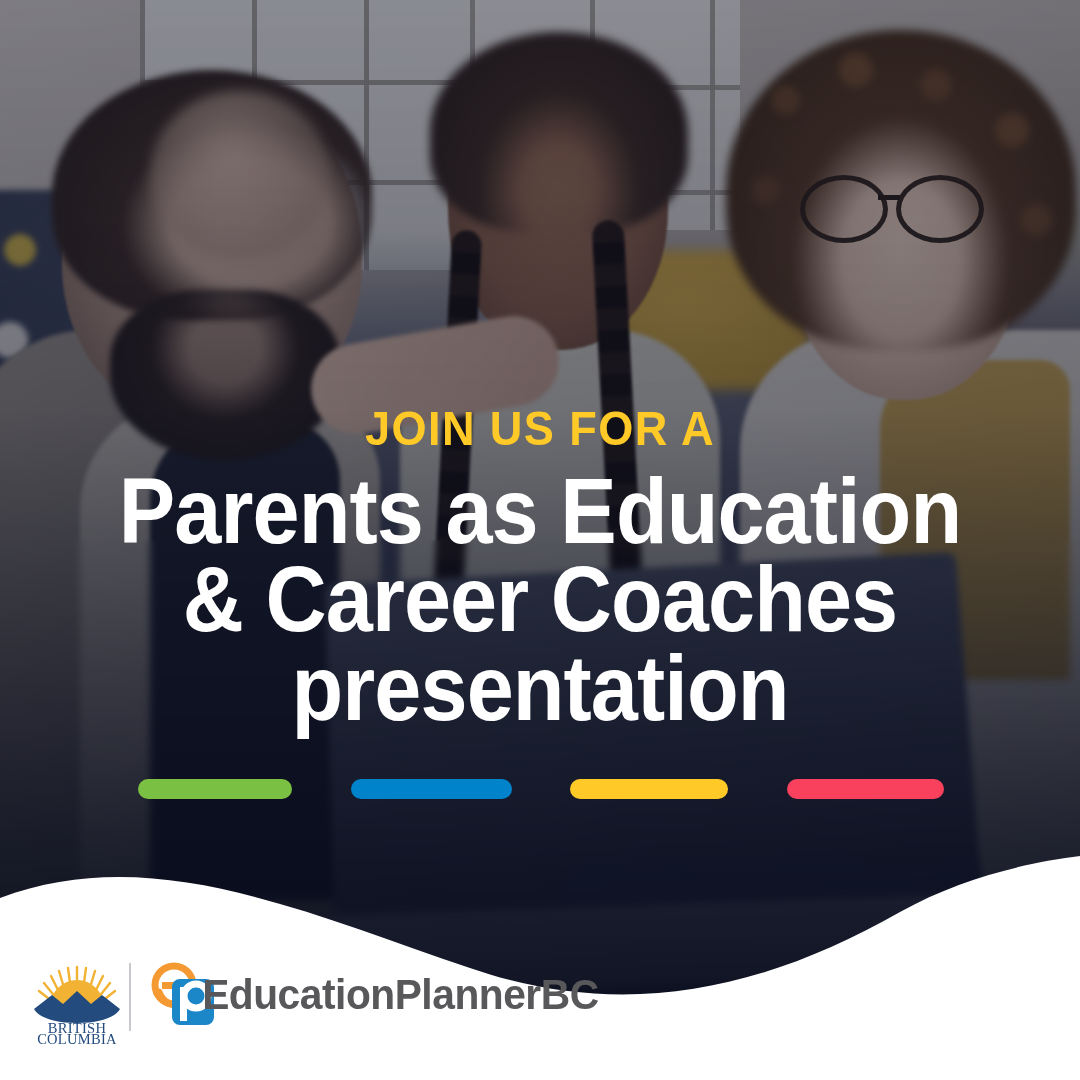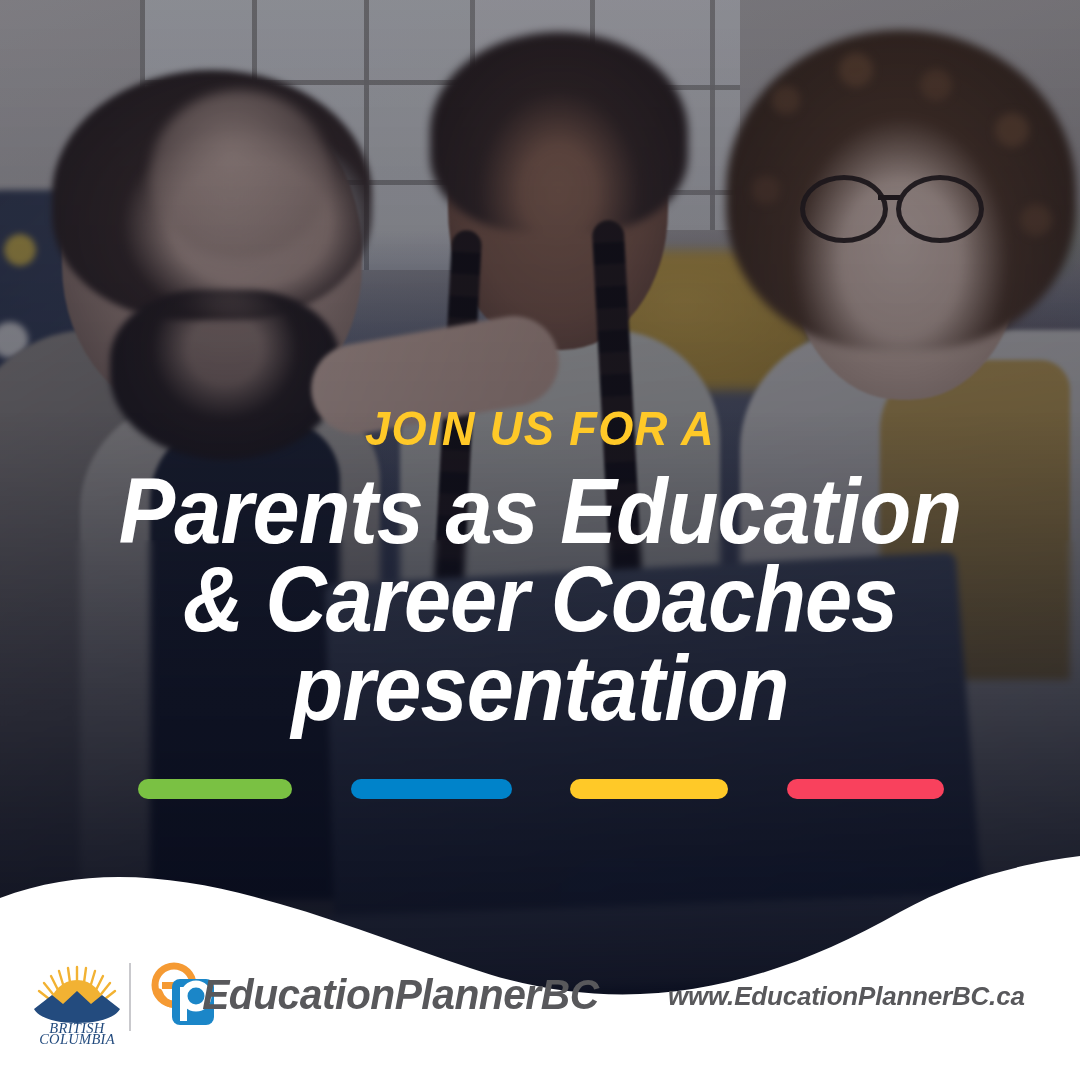--- a/index.html
+++ b/index.html
@@ -2,21 +2,21 @@
 <html><head>
 <meta charset="utf-8">
 <style>
   html,body{margin:0;padding:0;}
   body{
     width:1080px;height:1080px;overflow:hidden;
     font-family:"Liberation Sans",sans-serif;
     background:#ffffff;
   }
   .poster{
-    position:relative;width:1080px;height:1080px;overflow:hidden;background:#ffffff;font-style:italic;
+    position:relative;width:1080px;height:1080px;overflow:hidden;background:#ffffff;
   }
 
   
   .photo{
     position:absolute;inset:0;width:1080px;height:1080px;overflow:hidden;
   }
   .photo-base{
     position:absolute;inset:0;
     background:
       
@@ -379,16 +379,15 @@
         <rect x="26" y="20" width="42" height="46" rx="8" ry="8" fill="#1B86C8"></rect>
         <g>
           <rect x="34" y="28" width="7" height="34" fill="#ffffff"></rect>
           <circle cx="50" cy="37" r="12" fill="none" stroke="#ffffff" stroke-width="7"></circle>
         </g>
       </svg>
     </div>
 
     <div class="ep-word" style="color: rgb(88, 88, 91);">EducationPlannerBC</div>
 
-    <div class="url" style="color: rgb(88, 88, 91);">www.EducationPlannerBC.ca</div>
   </div>
 
 </div>
 
 </body></html>

